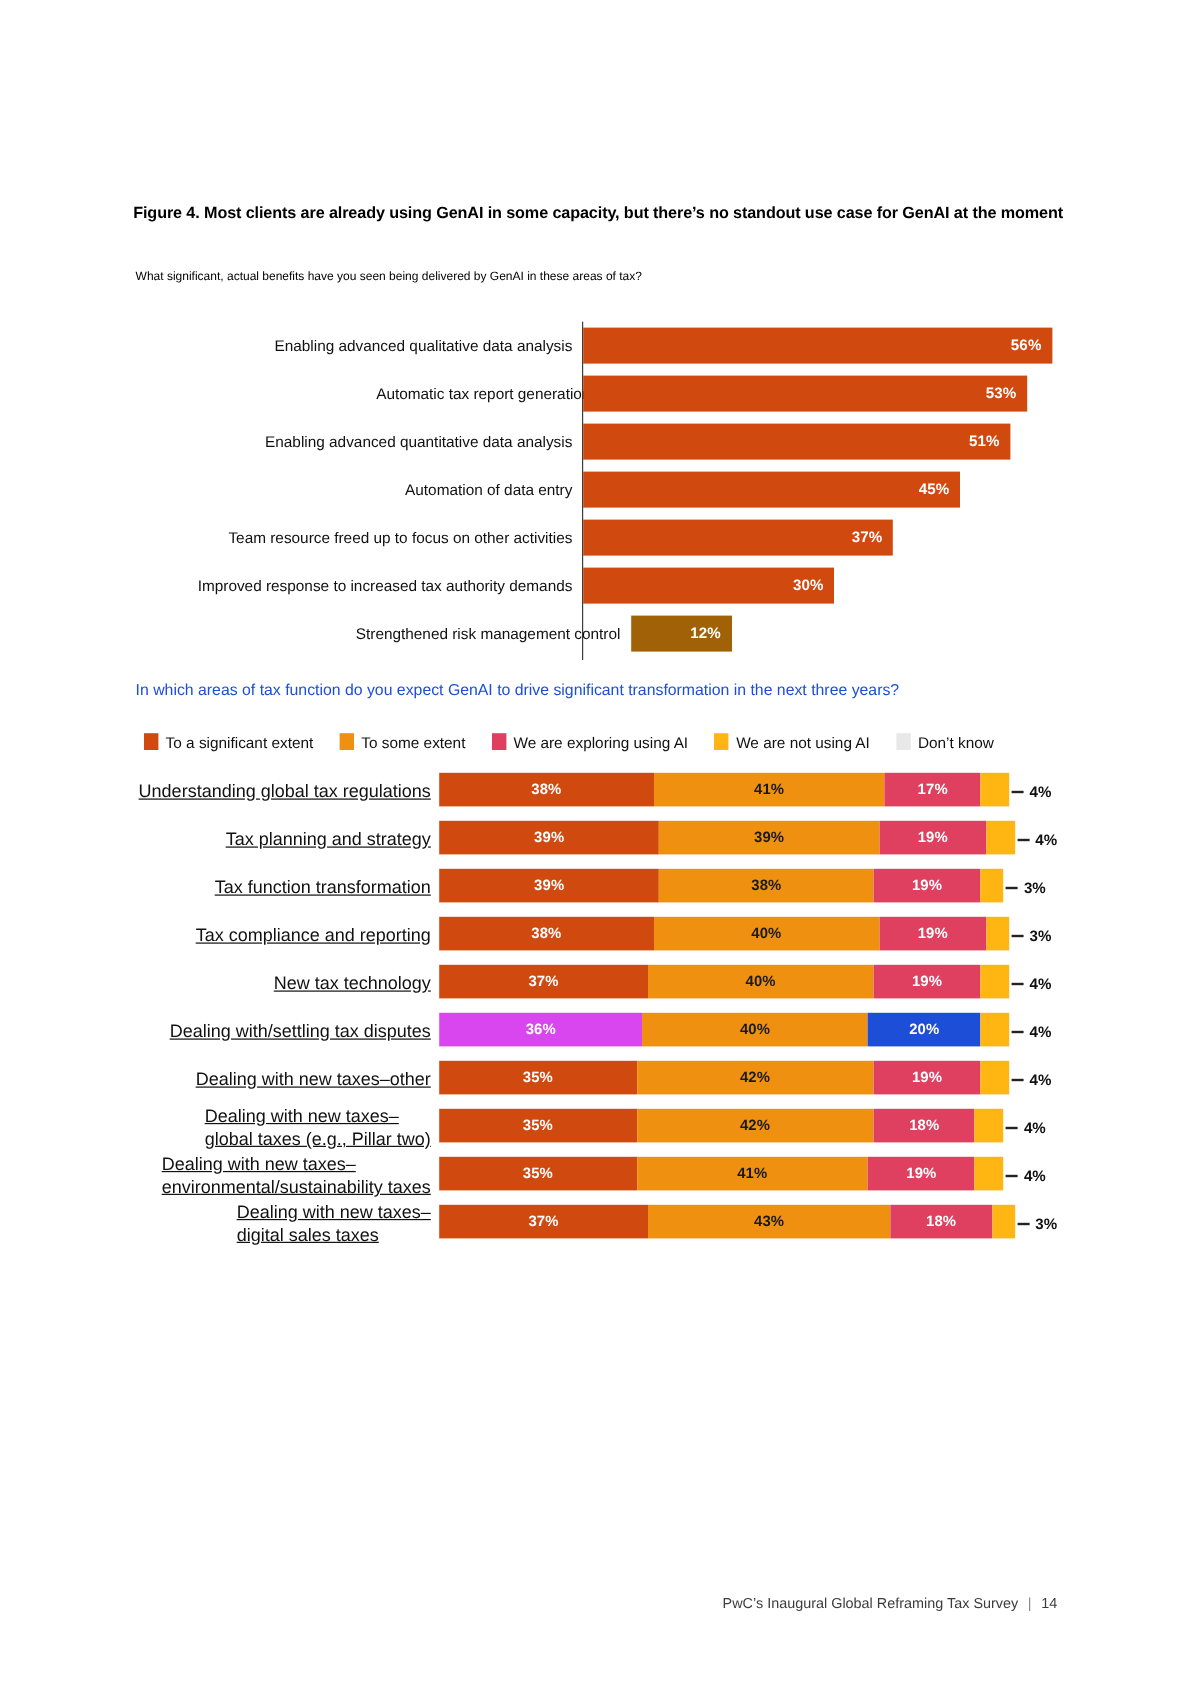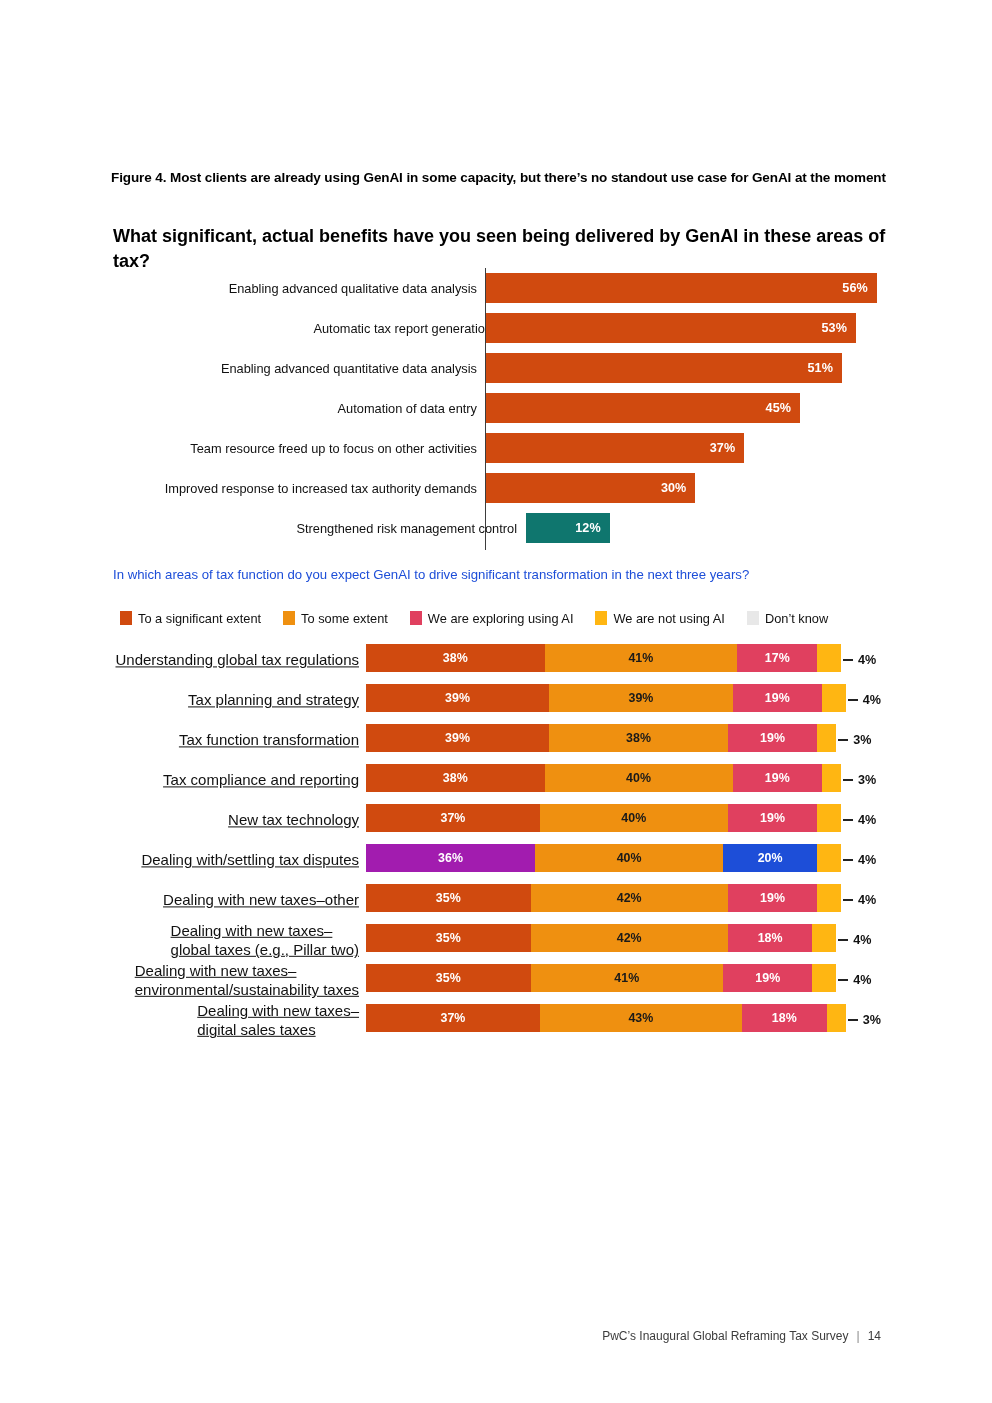--- a/index.html
+++ b/index.html
@@ -32,22 +32,22 @@
     line-height: 1.55;
     letter-spacing: -0.1px;
     color: #000;
   }
 
   #question-one {
     position: absolute;
     left: 113px;
     top: 224px;
     width: 780px;
-    font-size: 18px;
-    font-weight: bold;
+    font-size: 10px;
+    font-weight: normal;
     line-height: 1.4;
     color: #000;
   }
 
   #question-two {
     position: absolute;
     left: 113px;
     top: 566px;
     width: 790px;
     font-size: 13.2px;
@@ -269,21 +269,21 @@
         </div>
       </div>
       <div class="row" style="top: 200px;">
         <div class="cat-label">Improved response to increased tax authority demands</div>
         <div class="bar" style="width: 209.4px; top: 5px; background: rgb(208, 74, 15);">
           <span class="val">30%</span>
         </div>
       </div>
       <div class="row" style="top: 240px; margin-left: 40px;">
         <div class="cat-label">Strengthened risk management control</div>
-        <div class="bar" style="width: 83.76px; top: 5px; background: #0f766e;">
+        <div class="bar" style="width: 83.76px; top: 5px; background: #a16207;">
           <span class="val">12%</span>
         </div>
       </div>
     </div>
 
   <div id="question-two">In which areas of tax function do you expect GenAI to drive significant transformation in the next three years?</div>
 
   <div id="legend">
       <div class="legend-item">
         <span class="swatch" style="background: rgb(208, 74, 15);"></span>
@@ -399,21 +399,21 @@
           <div class="seg seg-notusing" style="width: 23.8px; background: rgb(255, 182, 18);"></div>
         </div>
         <div class="callout" style="left: 843px;">
           <span class="leader"></span>
           <span class="cval">4%</span>
         </div>
       </div>
       <div class="srow" style="top: 200px;">
         <div class="scat-label">Dealing with/settling tax disputes</div>
         <div class="stack">
-          <div class="seg seg-sig" style="width: 169.2px; background: #a21caf;">
+          <div class="seg seg-sig" style="width: 169.2px; background: #d946ef;">
             <span class="sval">36%</span>
           </div>
           <div class="seg seg-some" style="width: 188px; background: rgb(239, 144, 16);">
             <span class="sval">40%</span>
           </div>
           <div class="seg seg-expl" style="width: 94px; background: #1d4ed8;">
             <span class="sval">20%</span>
           </div>
           <div class="seg seg-notusing" style="width: 23.8px; background: rgb(255, 182, 18);"></div>
         </div>

